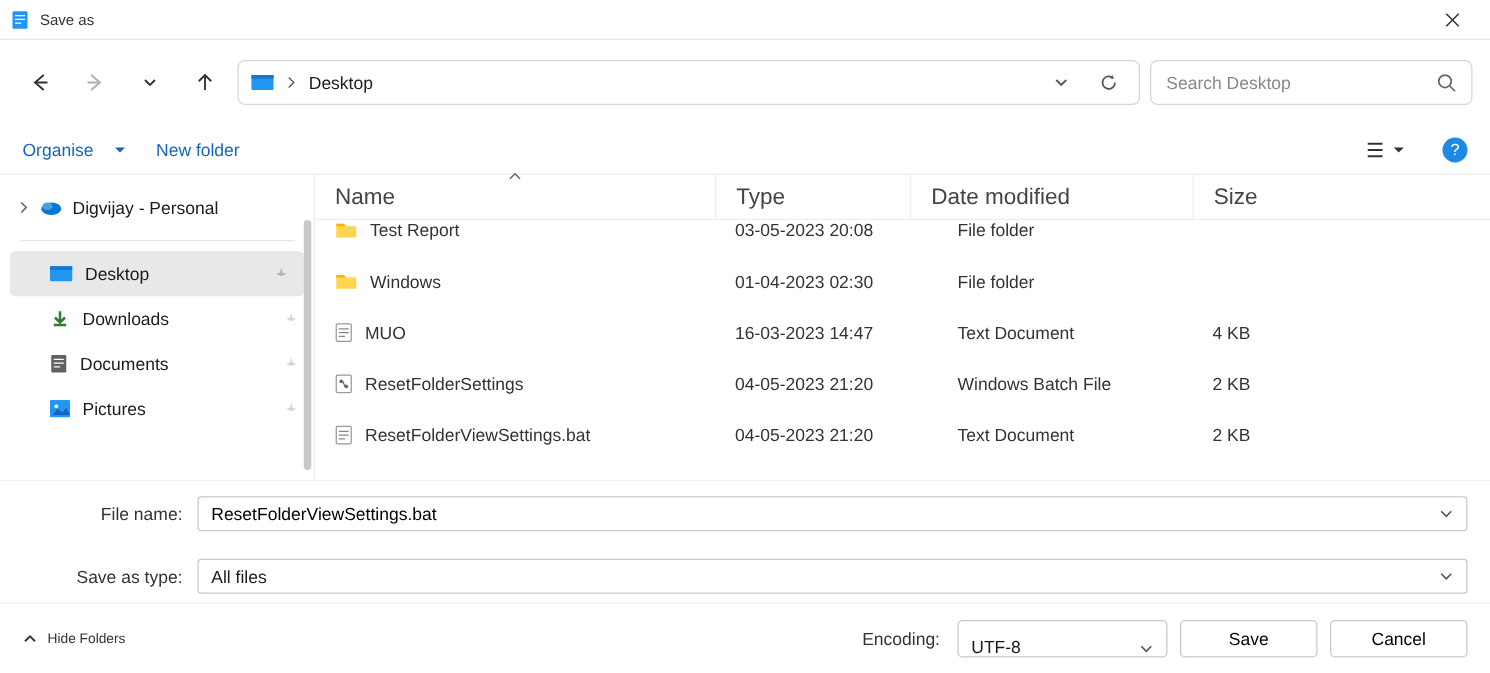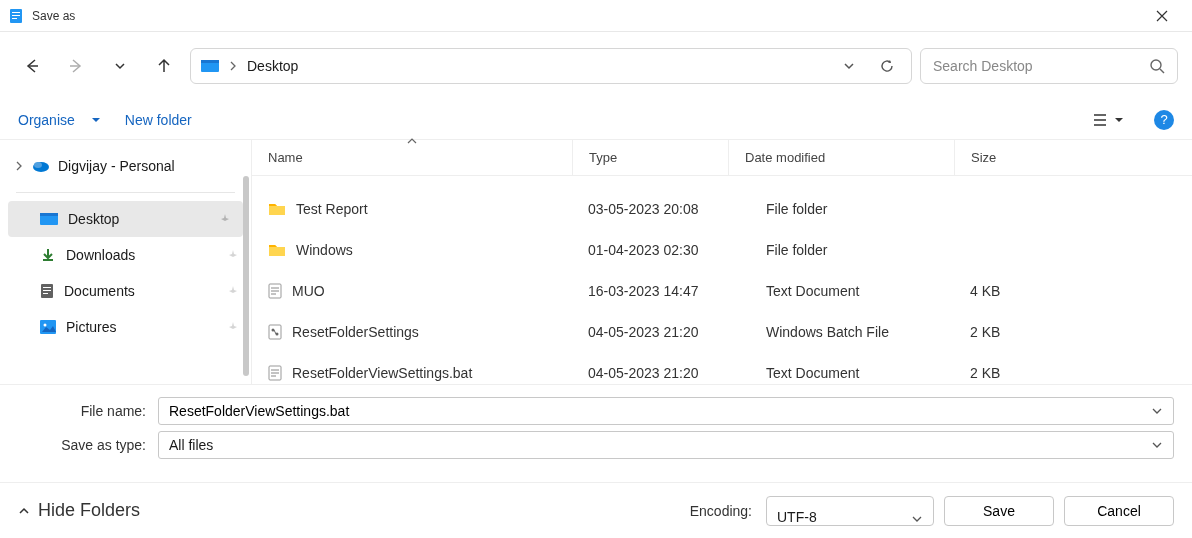--- a/index.html
+++ b/index.html
@@ -35,43 +35,43 @@
 .sidebar { width: 252px; border-right: 1px solid #eee; position: relative; overflow: hidden; }
 .side-group { padding: 8px 0 0 0; }
 .side-expand { display: flex; align-items: center; gap: 8px; padding: 10px 14px; cursor: pointer; }
 .side-sep { height: 1px; background: #e6e6e6; margin: 8px 16px; }
 .side-item { display: flex; align-items: center; gap: 10px; padding: 10px 14px 10px 40px; cursor: pointer; position: relative; }
 .side-item.active { background: #e8e8e8; border-radius: 4px; margin: 0 8px; padding-left: 32px; }
 .side-item .pin { position: absolute; right: 12px; opacity: 0.4; }
 .side-scroll { position: absolute; right: 2px; top: 36px; width: 6px; height: 200px; background: #c8c8c8; border-radius: 3px; }
 
 .filelist { flex: 1; display: flex; flex-direction: column; }
-.headers { display: flex; height: 36px; align-items: center; border-bottom: 1px solid #eee; color: #444; font-size: 13px; }
+.headers { display: flex; height: 36px; align-items: center; border-bottom: 1px solid #eee; color: #444; font-size: 18px; }
 .headers .col { padding: 0 16px; cursor: pointer; position: relative; height: 100%; display: flex; align-items: center; }
 .headers .col + .col { border-left: 1px solid #eee; }
 .col-name { width: 320px; }
 .col-date { width: 178px; }
 .col-type { width: 156px; }
 .col-size { width: 96px; margin-left: 48px; }
 .sort-ind { position: absolute; top: -2px; left: 50%; transform: translateX(-50%); }
 .rows { flex: 1; overflow: auto; }
-.row { display: flex; height: 41px; align-items: flex-end; cursor: pointer; }
+.row { display: flex; height: 41px; align-items: flex-start; cursor: pointer; }
 .row .cell { padding: 0 16px; font-size: 14px; color: #333; }
 .row .name-cell { display: flex; align-items: center; gap: 10px; }
 
 
 .form-area { padding: 12px 18px 8px 18px; border-top: 1px solid #eee; }
-.form-row { display: flex; align-items: center; margin-bottom: 6px; }
+.form-row { display: flex; align-items: center; margin-bottom: 22px; }
 .form-row label { width: 140px; text-align: right; padding-right: 12px; font-size: 14px; color: #333; }
 .form-row .field { flex: 1; height: 28px; border: 1px solid #c8c8c8; border-radius: 3px; display: flex; align-items: center; padding: 0 10px; justify-content: space-between; cursor: pointer; background: #fff; }
 .form-row .field input { border: none; outline: none; flex: 1; font-size: 14px; background: transparent; }
 
 
 .footer { position: absolute; bottom: 0; left: 0; right: 0; height: 56px; display: flex; align-items: center; padding: 0 18px; gap: 10px; border-top: 1px solid #eee; background: #fff; }
-.hide-folders { display: flex; align-items: center; gap: 8px; cursor: pointer; color: #333; font-size: 18px; }
+.hide-folders { display: flex; align-items: center; gap: 8px; cursor: pointer; color: #333; font-size: 11px; }
 .footer .spacer { flex: 1; }
 .enc-label { font-size: 14px; color: #333; margin-right: 4px; }
 .enc-select { width: 168px; height: 30px; border: 1px solid #c8c8c8; border-radius: 4px; display: flex; align-items: flex-end; padding: 0 10px; justify-content: space-between; cursor: pointer; }
 .btn { width: 110px; height: 30px; border: 1px solid #c8c8c8; border-radius: 4px; background: #fff; cursor: pointer; font-size: 14px; display: flex; align-items: center; justify-content: center; }
 
 
 svg { display: block; }
 </style>
 </head>
 <body>

